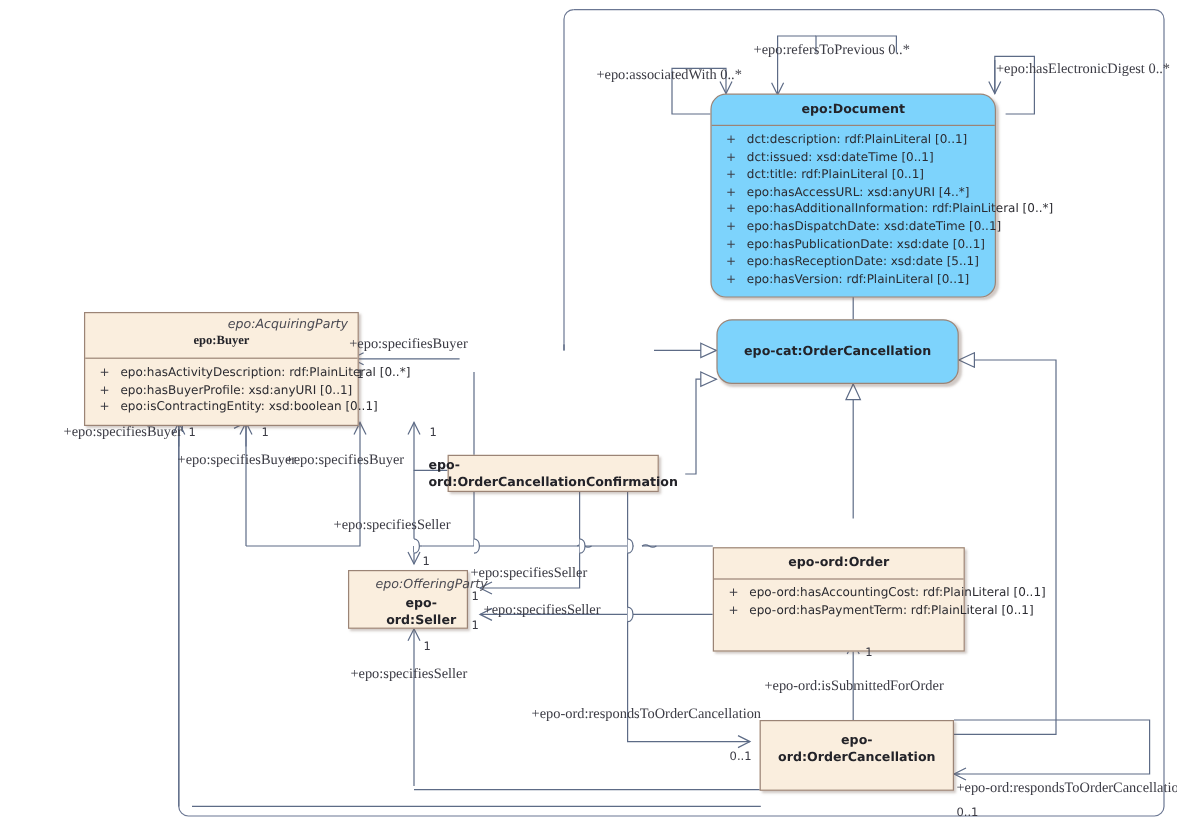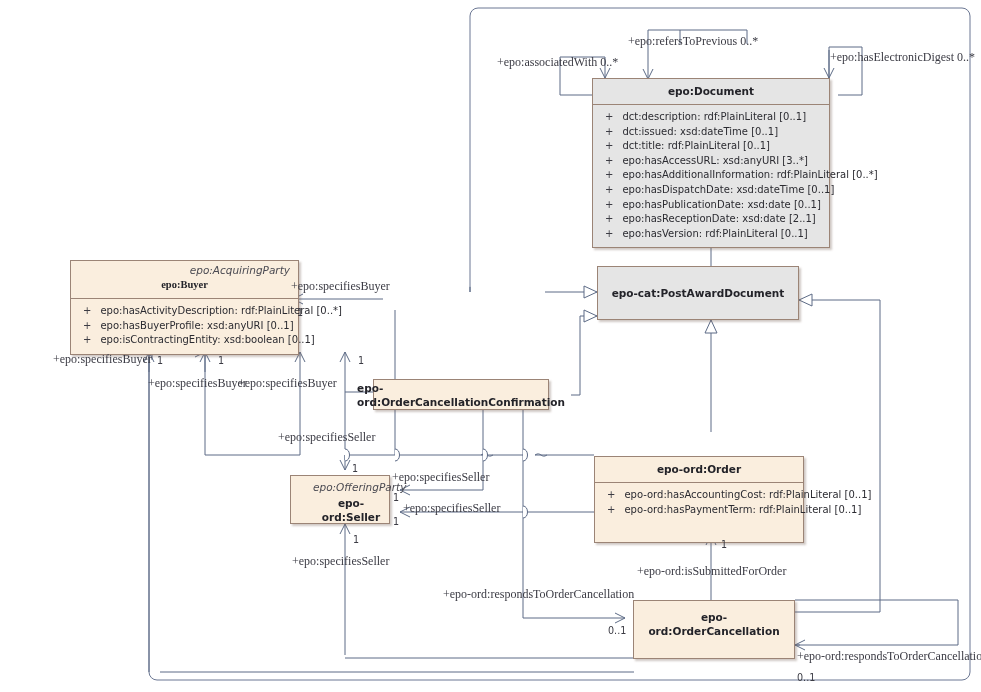--- a/index.html
+++ b/index.html
@@ -11,21 +11,21 @@
              box-shadow:2px 2px 2px rgba(120,100,90,.35);}
   .uml-class .hdr{padding:5px 8px 6px;text-align:center;}
   .uml-class .stereo{font-style:italic;font-size:10.5px;color:#4a4a52;text-align:right;
                      padding:3px 8px 0;line-height:13px;}
   .uml-class .cname{font-weight:bold;font-size:10.5px;color:#232329;line-height:14px;}
   .uml-class .attrs{border-top:1px solid #9b8476;padding:5px 6px 6px 6px;}
   .uml-class .attr{font-size:10px;color:#2b2b31;line-height:14.6px;white-space:nowrap;
                    display:flex;gap:9px;padding-left:6px;}
   .uml-class .attr .plus{color:#3c3c44;}
 
-  .fill-light{background:#e5e5e5;}
+  .fill-light{background:#7dd3fc;border-radius:13px;}
   .fill-dark{background:#f6e2cf;}
   .fill-mid{background:#faeede;}
 
   .edge-label{position:absolute;font-size:12px;color:#3b3b44;white-space:nowrap;
               line-height:11px;background:transparent;font-family:Liberation Serif, serif;}
   .mult{position:absolute;font-size:9.6px;color:#3b3b44;white-space:nowrap;line-height:11px;}
 </style>
 </head>
 <body>
 
@@ -152,37 +152,37 @@
       <div class="attr">
           <span class="plus">+</span>
           <span>dct:issued: xsd:dateTime [0..1]</span>
         </div>
       <div class="attr">
           <span class="plus">+</span>
           <span>dct:title: rdf:PlainLiteral [0..1]</span>
         </div>
       <div class="attr">
           <span class="plus">+</span>
-          <span>epo:hasAccessURL: xsd:anyURI [3..*]</span>
+          <span>epo:hasAccessURL: xsd:anyURI [4..*]</span>
         </div>
       <div class="attr">
           <span class="plus">+</span>
           <span>epo:hasAdditionalInformation: rdf:PlainLiteral [0..*]</span>
         </div>
       <div class="attr">
           <span class="plus">+</span>
           <span>epo:hasDispatchDate: xsd:dateTime [0..1]</span>
         </div>
       <div class="attr">
           <span class="plus">+</span>
           <span>epo:hasPublicationDate: xsd:date [0..1]</span>
         </div>
       <div class="attr">
           <span class="plus">+</span>
-          <span>epo:hasReceptionDate: xsd:date [2..1]</span>
+          <span>epo:hasReceptionDate: xsd:date [5..1]</span>
         </div>
       <div class="attr">
           <span class="plus">+</span>
           <span>epo:hasVersion: rdf:PlainLiteral [0..1]</span>
         </div>
     </div>
   </div>
 
   <div class="uml-class fill-mid" style="left:70px;top:260px;width:229px;">
     <div class="stereo">epo:AcquiringParty</div>
@@ -199,21 +199,21 @@
           <span>epo:hasBuyerProfile: xsd:anyURI [0..1]</span>
         </div>
       <div class="attr">
           <span class="plus">+</span>
           <span>epo:isContractingEntity: xsd:boolean [0..1]</span>
         </div>
     </div>
   </div>
 
   <div class="uml-class fill-light" style="left:597px;top:266px;width:202px;height:54px;display:flex;align-items:center;justify-content:center;">
-    <div class="cname">epo-cat:PostAwardDocument</div>
+    <div class="cname">epo-cat:OrderCancellation</div>
   </div>
 
 
   <div class="uml-class fill-mid" style="left:373px;top:379px;width:176px;height:31px;display:flex;align-items:center;justify-content:center;">
     <div class="cname">epo-ord:OrderCancellationConfirmation</div>
   </div>
 
   <div class="uml-class fill-mid" style="left:594px;top:432px;width:210px;margin-top:24px;">
     <div class="hdr">
       <div class="cname">epo-ord:Order</div>

